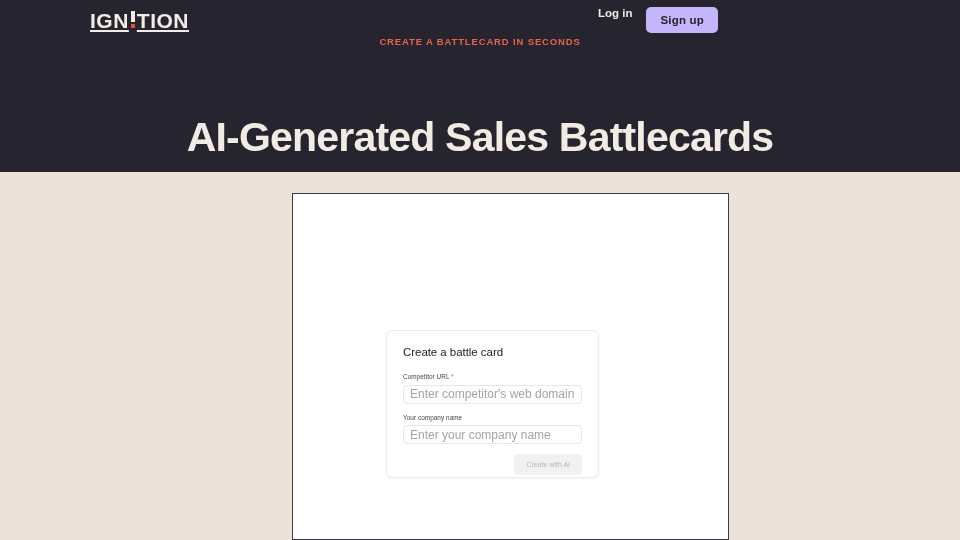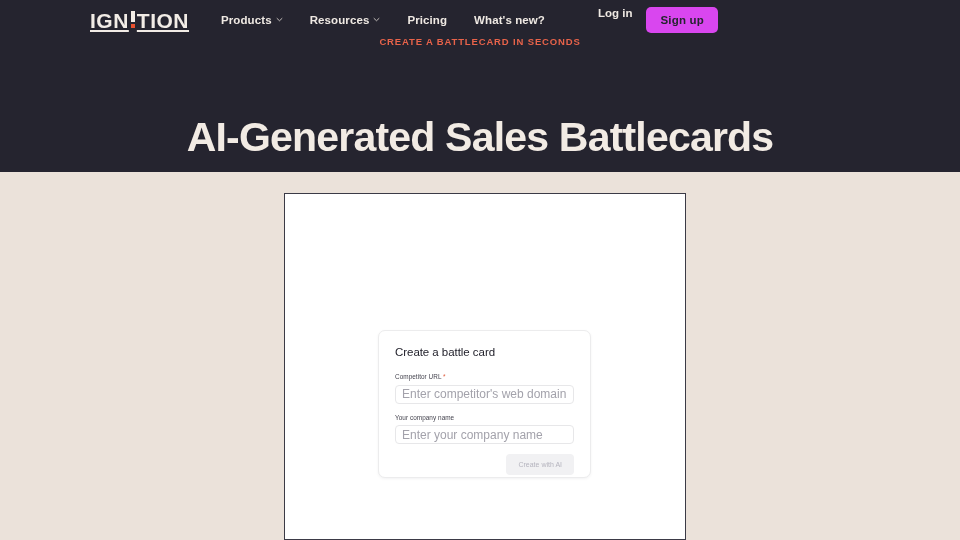--- a/index.html
+++ b/index.html
@@ -113,21 +113,21 @@
   }
   .login-link {
     color: #efe9e3;
     font-size: 11.5px;
     font-weight: 600;
     text-decoration: none;
     cursor: pointer;
     white-space: nowrap;
   }
   .signup-btn {
-    background: #d946ef;
+    background: #c4b5fd;
     color: #25242f;
     border: none;
     border-radius: 5px;
     font-family: "Liberation Sans", sans-serif;
     font-size: 11.5px;
     font-weight: 700;
     letter-spacing: 0.2px;
     padding: 7px 14px;
     cursor: pointer;
     white-space: nowrap;
@@ -184,22 +184,22 @@
     top: 7px;
     left: 399px;
     width: 7px;
     height: 340px;
     background: #e8502e;
     border-radius: 0 2px 2px 0;
   }
 
   .preview-panel {
     position: absolute;
-    top: 0; left: 4px;
-    width: 402px;
+    top: 0; left: 12px;
+    width: 437px;
     height: 347px;
     background: #ffffff;
     border: 1.5px solid #3b3a46;
     overflow: hidden;
   }
 
   
   .form-card {
     position: absolute;
     top: 136px;
@@ -273,49 +273,20 @@
   <div class="hero">
 
     <div class="navbar">
 
       <a class="logo" href="#">
         <span class="logo-seg">IGN</span>
         <span class="logo-bang"></span>
         <span class="logo-seg">TION</span>
       </a>
 
-      <div class="nav-links">
-
-        <a class="nav-link" href="#">
-          <span>Products</span>
-          <span class="chev">
-            <svg width="7" height="7" viewBox="0 0 10 10" fill="none">
-              <path d="M1.5 3.5 L5 6.8 L8.5 3.5" stroke="#efe9e3" stroke-width="1.1" stroke-linecap="round" stroke-linejoin="round"></path>
-            </svg>
-          </span>
-        </a>
-
-        <a class="nav-link" href="#">
-          <span>Resources</span>
-          <span class="chev">
-            <svg width="7" height="7" viewBox="0 0 10 10" fill="none">
-              <path d="M1.5 3.5 L5 6.8 L8.5 3.5" stroke="#efe9e3" stroke-width="1.1" stroke-linecap="round" stroke-linejoin="round"></path>
-            </svg>
-          </span>
-        </a>
-
-        <a class="nav-link" href="#">
-          <span>Pricing</span>
-        </a>
-
-        <a class="nav-link" href="#">
-          <span>What's new?</span>
-        </a>
-
-      </div>
 
       <div class="nav-right">
         <a class="login-link" href="#">Log in</a>
         <button class="signup-btn">Sign up</button>
       </div>
 
     </div>
 
     <div class="eyebrow">CREATE A BATTLECARD IN SECONDS</div>
     <h2 class="hero-subtitle">AI-Generated Sales Battlecards</h2>

